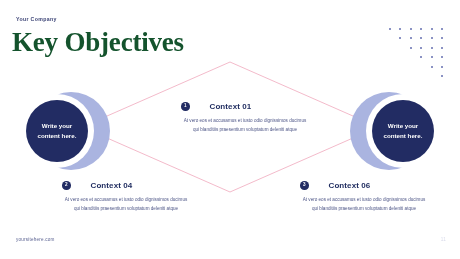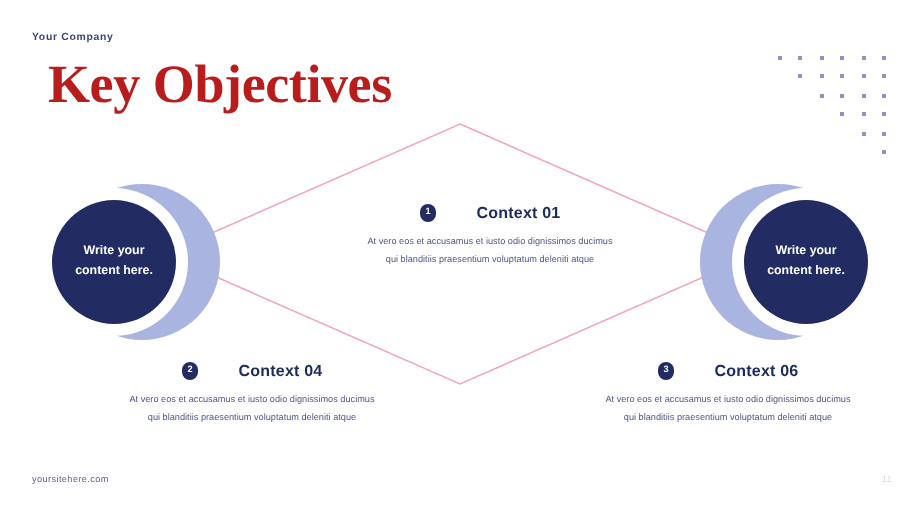--- a/index.html
+++ b/index.html
@@ -27,27 +27,27 @@
     position: absolute;
     left: 16px;
     top: 16px;
     font-size: 5.2px;
     letter-spacing: 0.35px;
     color: #3c4476;
     font-weight: 700;
   }
   .title {
     position: absolute;
-    left: 24px;
+    left: 12px;
     top: 29px;
     font-family: "Liberation Serif", serif;
     font-size: 27px;
     line-height: 1;
     letter-spacing: -0.2px;
-    color: #b91c1c;
+    color: #14532d;
     font-weight: 700;
     text-align: right;
   }
 
   
   .dotgrid {
     position: absolute;
     left: 389px;
     top: 28px;
   }
@@ -111,21 +111,20 @@
   .cluster-right { left: 346px; top: 88px; width: 100px; height: 90px; }
   .cluster-right .crescent { left: 4px;  top: 4px; }
   .cluster-right .ring     { left: 20px; top: 6px; }
   .cluster-right .maincircle { left: 26px; top: 12px; }
 
   
   .context { position: absolute; width: 128px; text-align: center; }
   .ctx-head {
     display: flex;
     align-items: center;
-    justify-content: center;
     gap: 20px;
     margin-bottom: 5px;
   }
   .badge {
     width: 8.5px;
     height: 8.5px;
     border-radius: 50%;
     background: #222c63;
     color: #ffffff;
     font-size: 4.6px;

